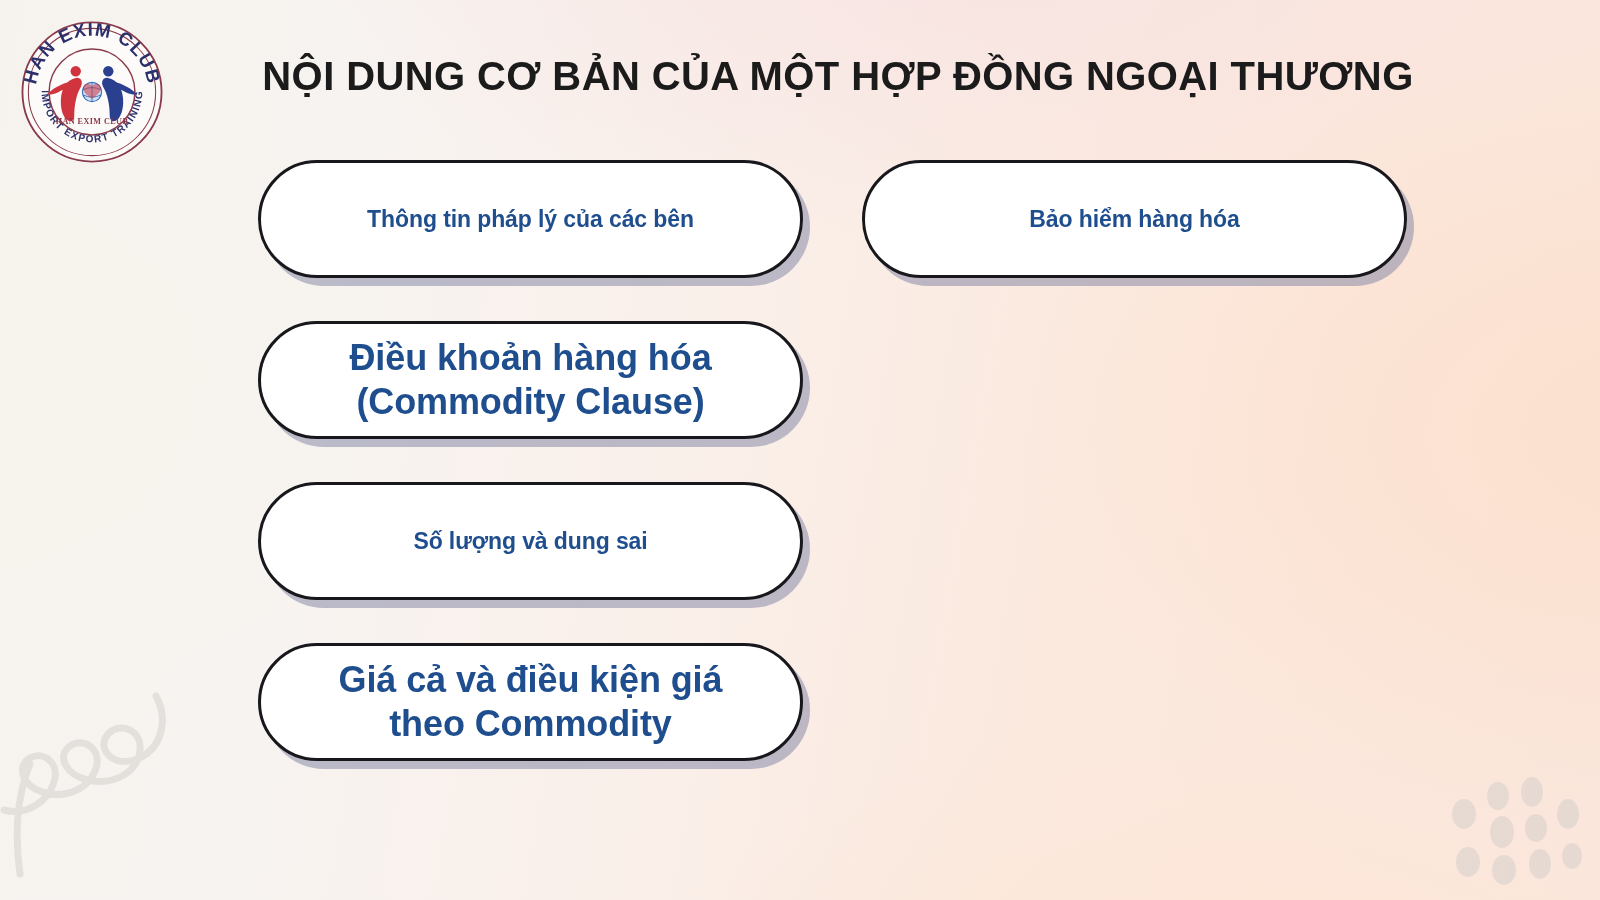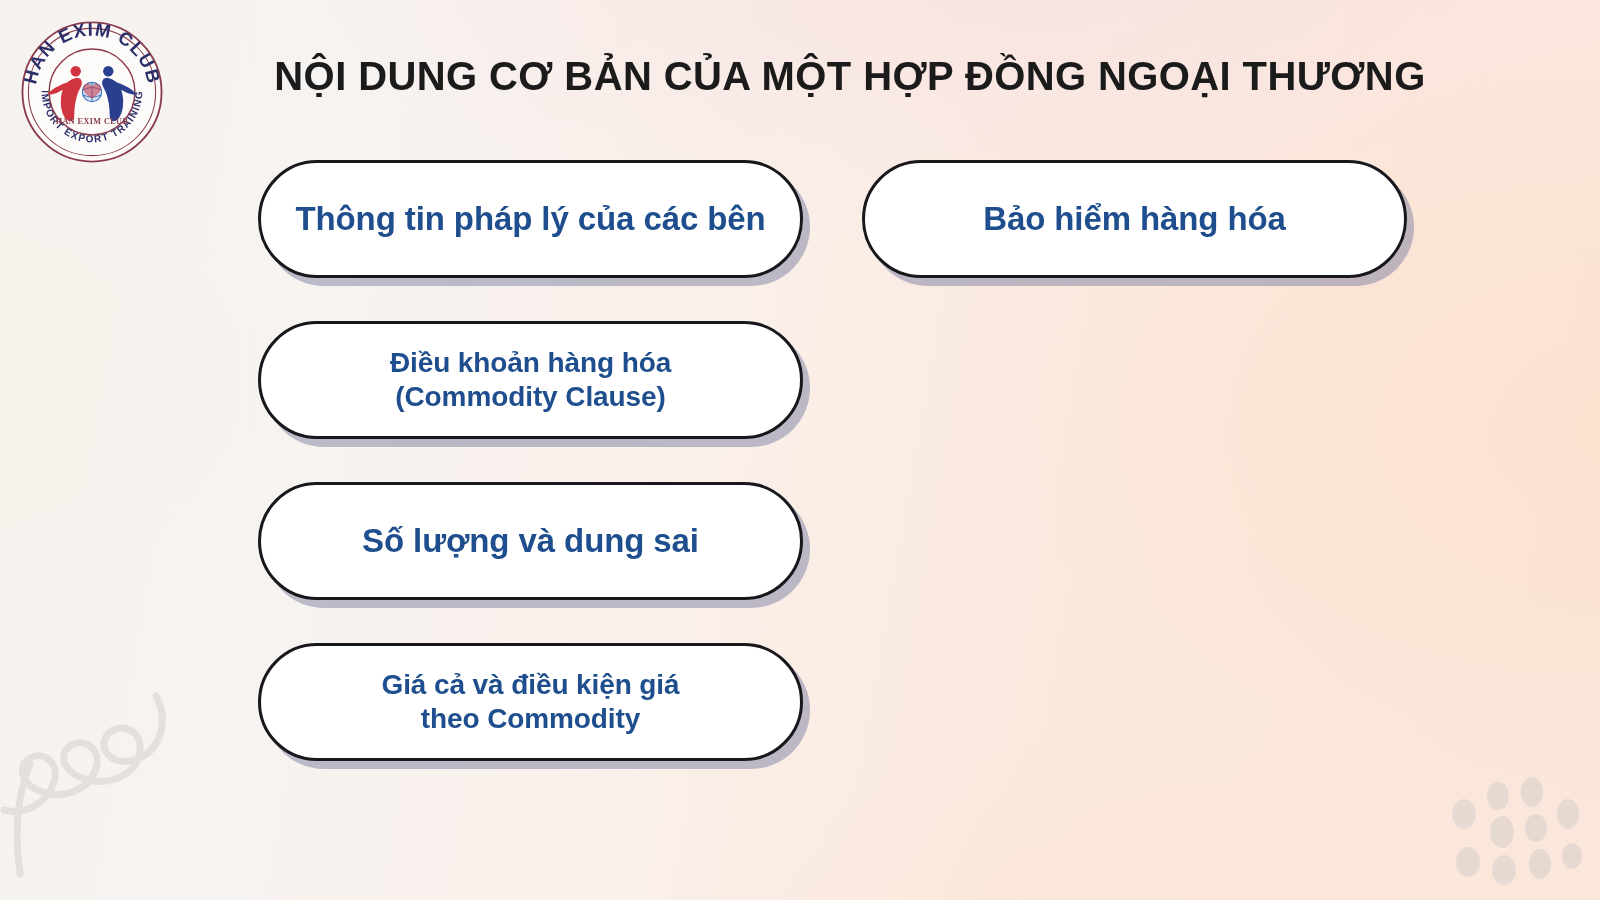--- a/index.html
+++ b/index.html
@@ -77,21 +77,21 @@
     position: absolute;
     left: 18px;
     top: 18px;
     width: 148px;
     height: 148px;
   }
 
   
   .title {
     position: absolute;
-    left: 250px;
+    left: 238px;
     top: 54px;
     width: 1200px;
     text-align: center;
     font-family: "Liberation Sans", sans-serif;
     font-weight: bold;
     font-size: 40px;
     letter-spacing: 0.4px;
     color: #1b1b1b;
     white-space: nowrap;
   }
@@ -131,28 +131,28 @@
     box-shadow: 7px 8px 0 0 rgba(137,139,167,0.55);
     display: flex;
     align-items: center;
     justify-content: center;
     padding: 0 28px;
   }
 
   .pill-label {
     font-family: "Liberation Sans", sans-serif;
     font-weight: bold;
-    font-size: 33px;
+    font-size: 23px;
     line-height: 1.22;
     color: #1f4e8e;
     text-align: center;
     white-space: pre-line;
     letter-spacing: -0.1px;
   }
-  .pill-label.two-line { font-size: 28px; }
+  .pill-label.two-line { font-size: 36px; }
 </style>
 </head>
 <body>
 
 <div id="stage">
 
   <div class="bg-layer bg-base"></div>
   <div class="bg-layer bg-cream-left"></div>
   <div class="bg-layer bg-blush-top"></div>
   <div class="bg-layer bg-peach-right"></div>

